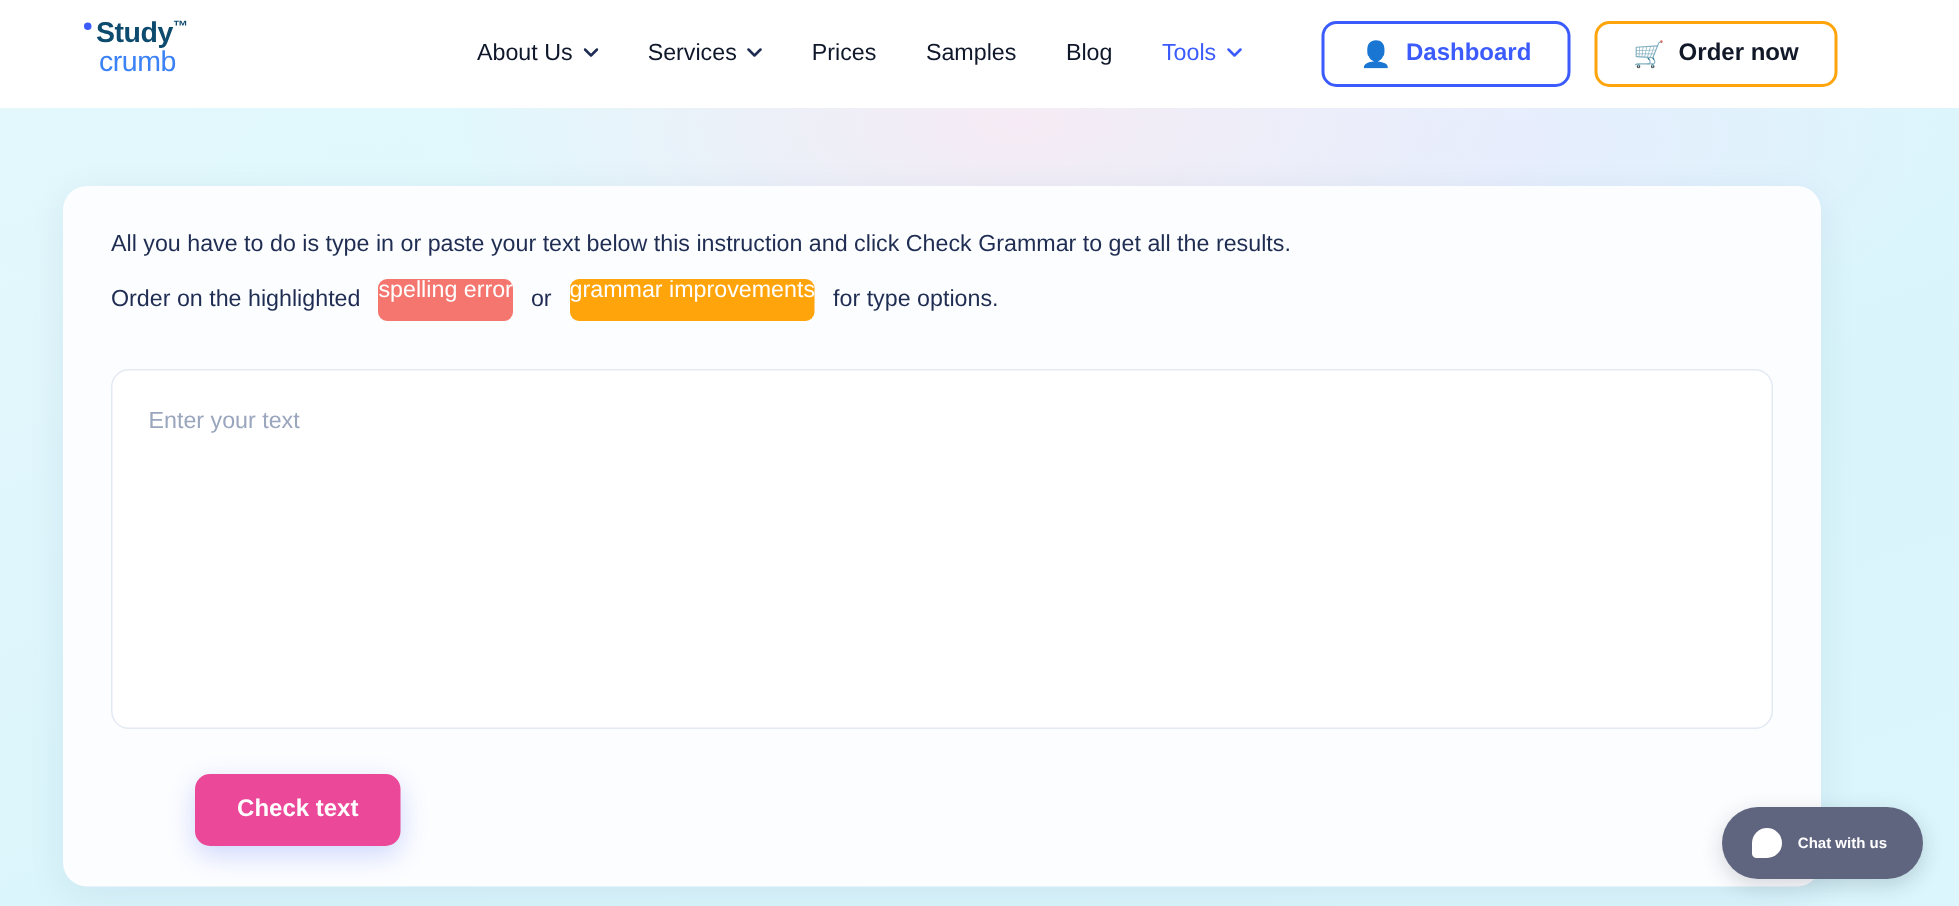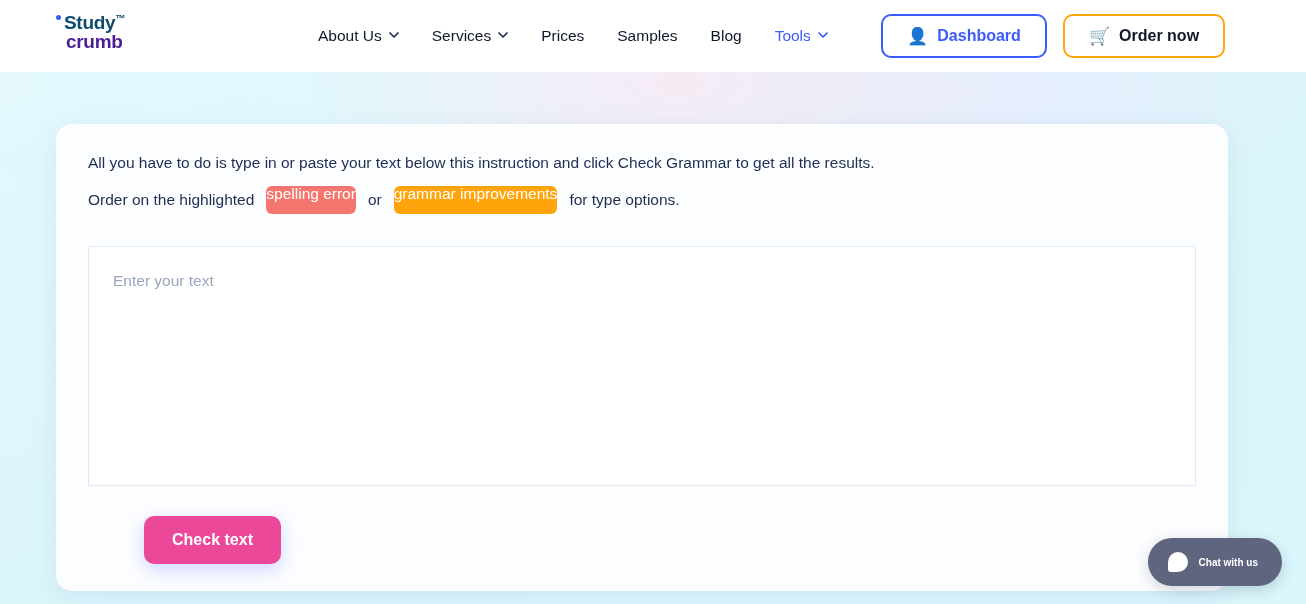--- a/index.html
+++ b/index.html
@@ -72,22 +72,22 @@
   }
   .logo-tm {
     font-size: 10px;
     font-weight: 700;
     vertical-align: super;
     letter-spacing: 0;
   }
   .logo-line2 {
     display: block;
     font-size: 19px;
-    font-weight: 700;
-    color: #4c1d95;
+    font-weight: 400;
+    color: #3b82f6;
     letter-spacing: -0.3px;
     padding-left: 10px;
   }
 
   .main-nav {
     position: absolute;
     left: 318px;
     top: 0;
     height: 72px;
     display: flex;
@@ -149,21 +149,21 @@
   }
   .emoji-icon {
     font-size: 17px;
     line-height: 1;
     display: inline-block;
   }
 
   
   .tool-card {
     position: absolute;
-    left: 56px;
+    left: 42px;
     top: 124px;
     width: 1172px;
     height: 467px;
     background: #fcfdff;
     border-radius: 16px;
     box-shadow: 0 6px 26px rgba(27, 48, 102, 0.07);
     z-index: 10;
   }
 
   .instr-line-1 {
@@ -202,21 +202,21 @@
   .badge-grammar  { background: #ffa40b; margin: 0 12px; }
 
   .text-area-wrap {
     position: absolute;
     left: 32px;
     top: 122px;
     width: 1108px;
     height: 240px;
     background: #ffffff;
     border: 1px solid #e3eaf3;
-    border-radius: 0;
+    border-radius: 12px;
     overflow: hidden;
   }
   .text-area {
     width: 100%;
     height: 100%;
     border: none;
     outline: none;
     resize: none;
     padding: 22px 24px;
     font-family: "Liberation Sans", sans-serif;

